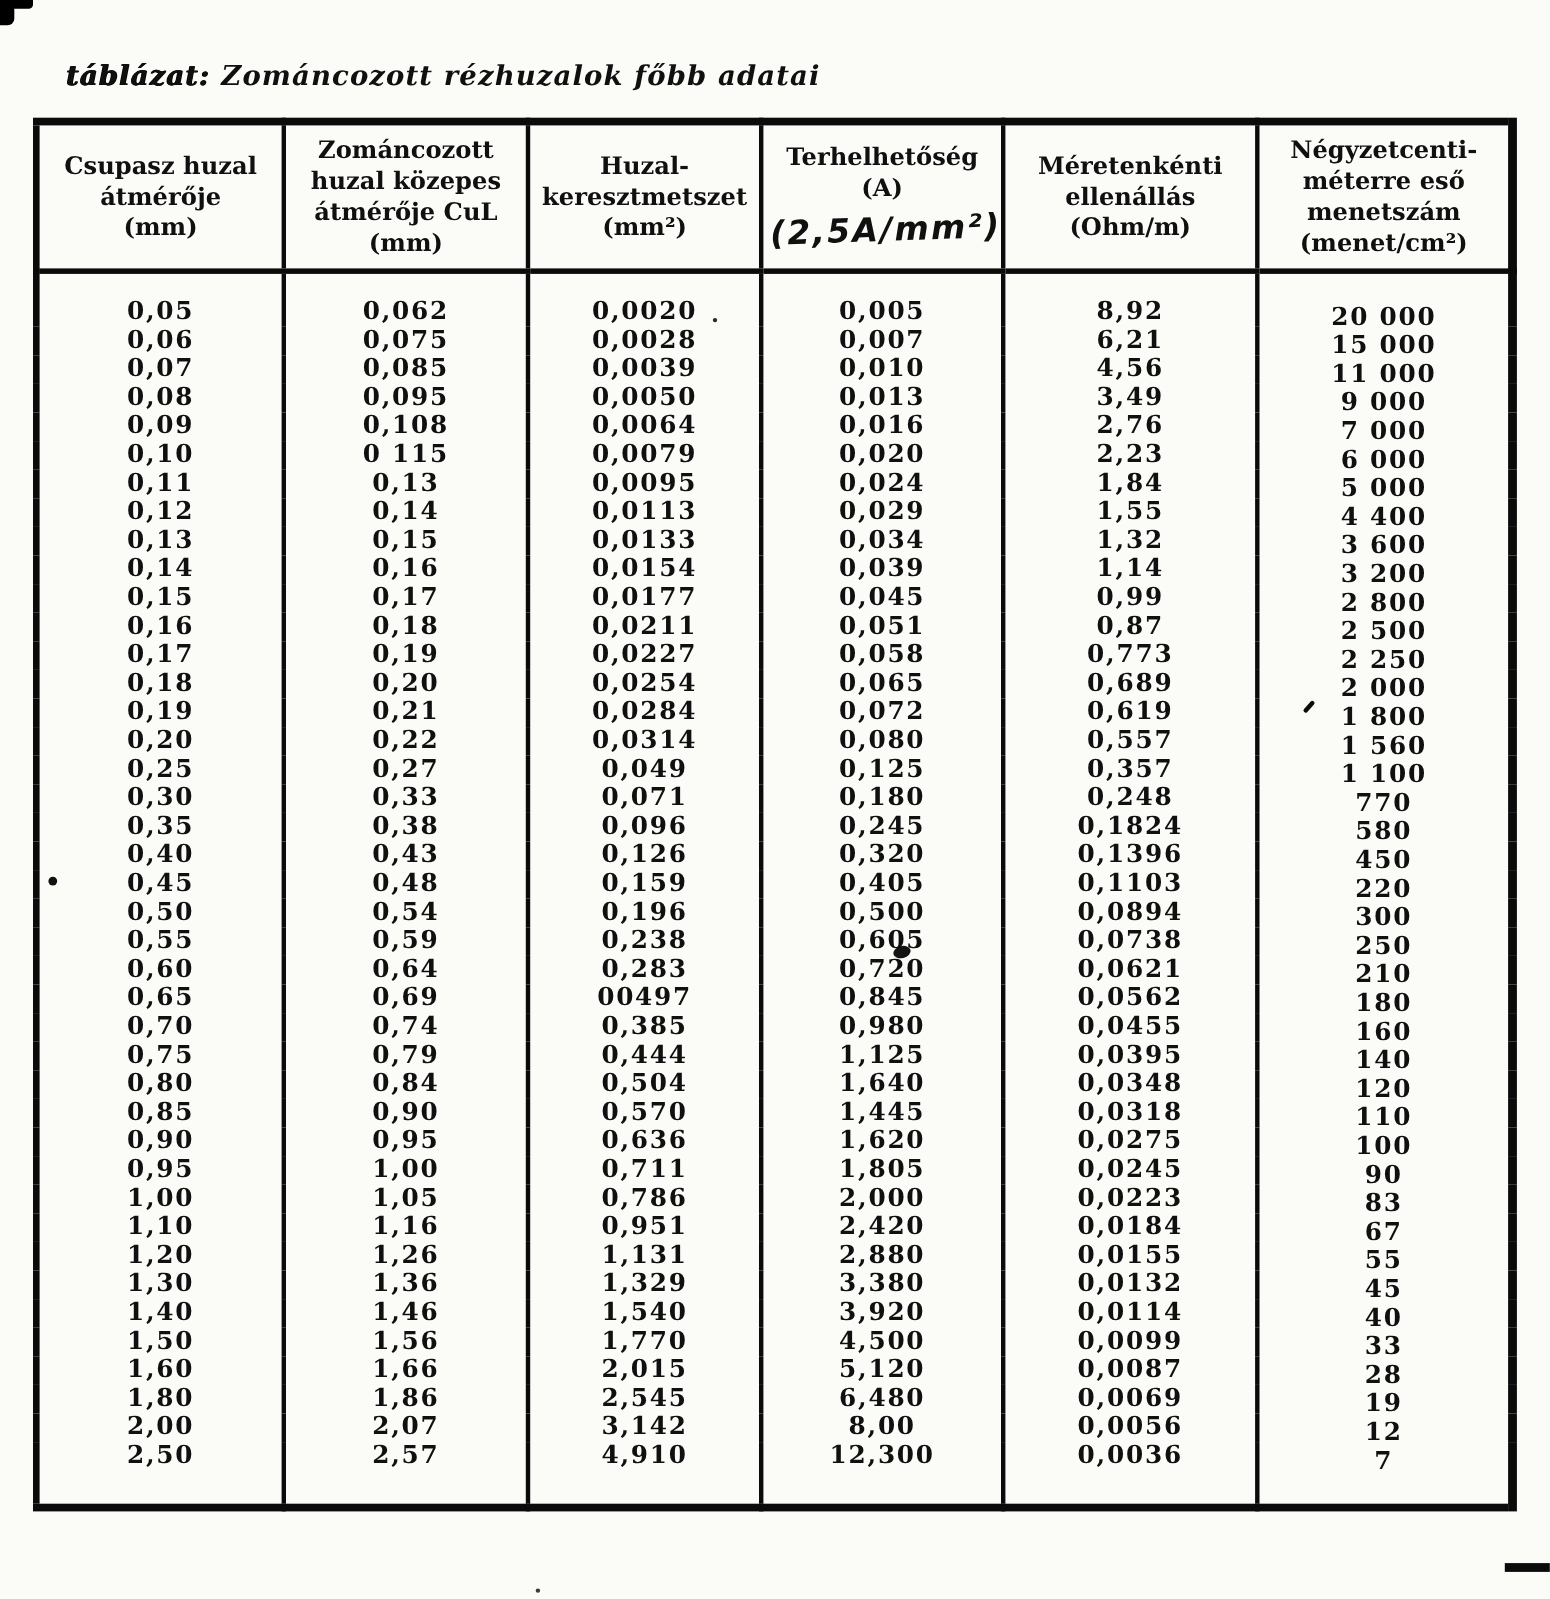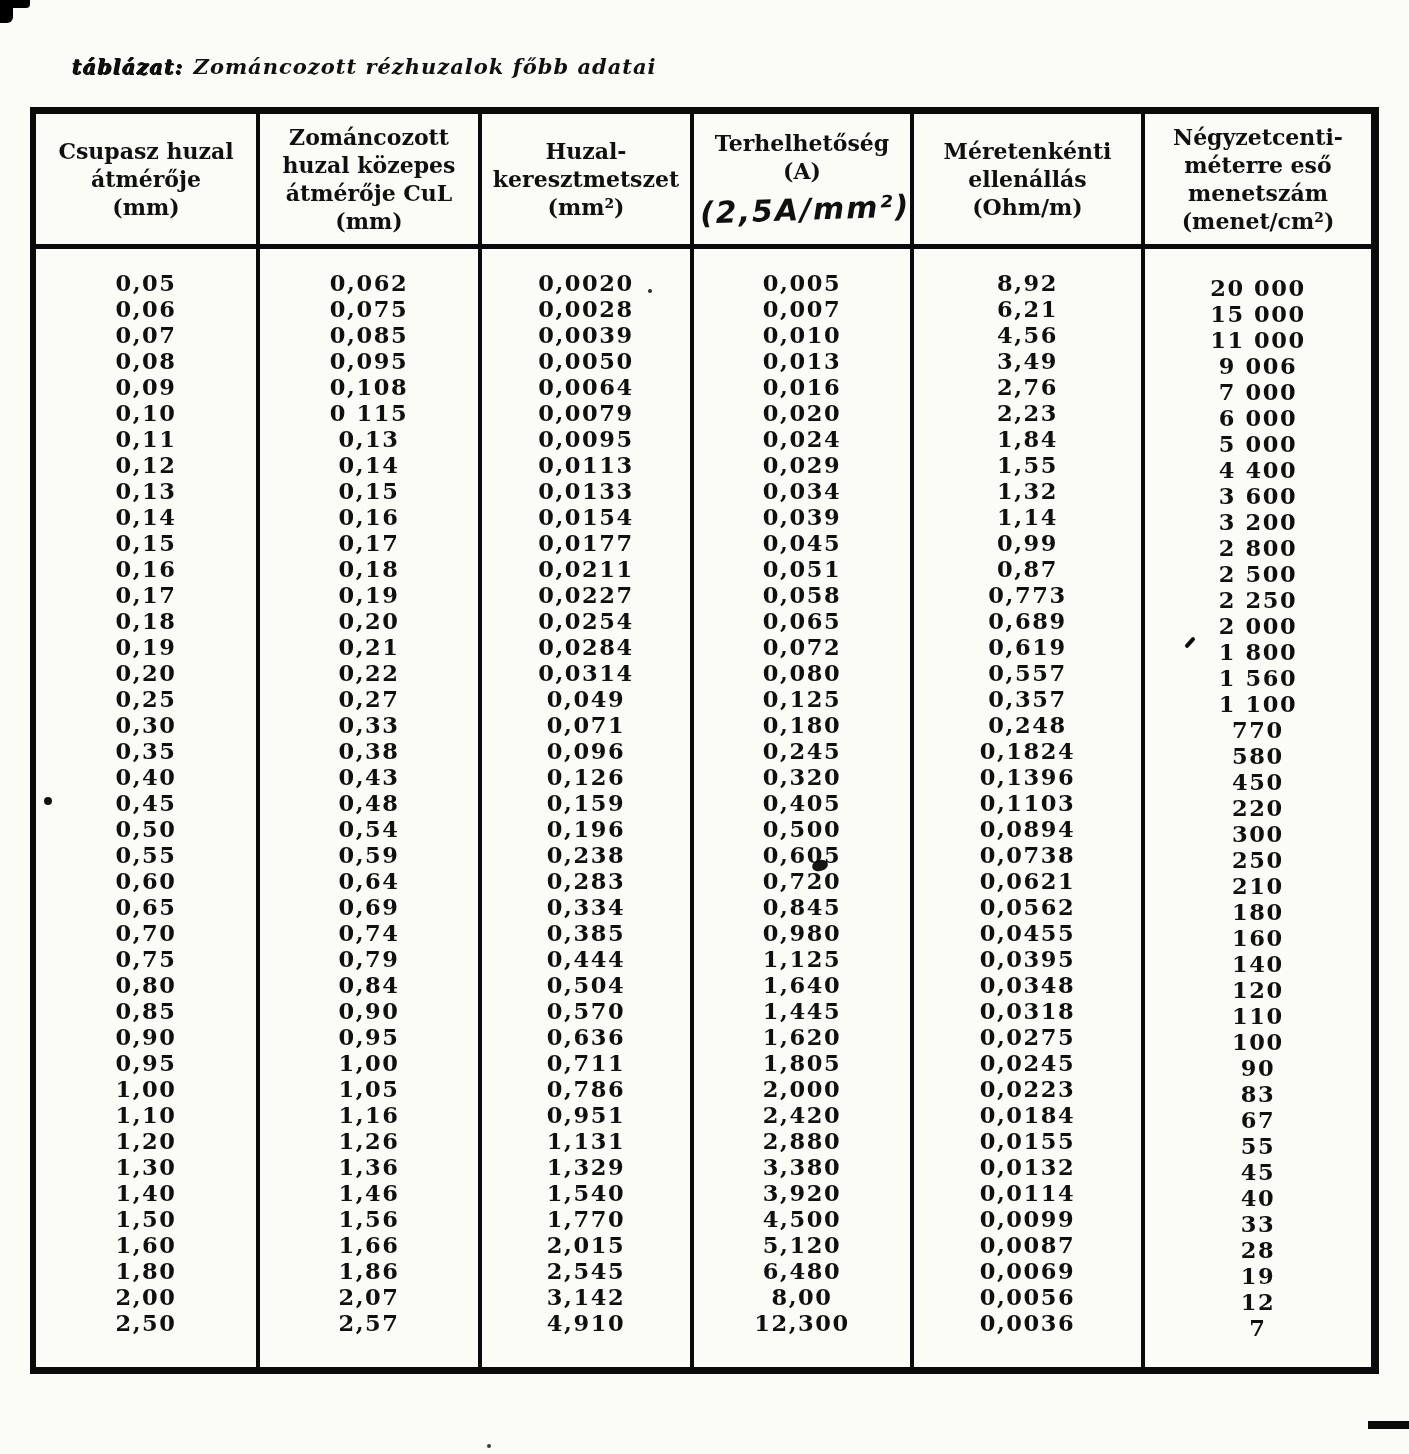--- a/index.html
+++ b/index.html
@@ -10,23 +10,23 @@
     width: 1409px;
     height: 1454px;
     background: #fbfbf8;
     font-family: "DejaVu Serif", "Liberation Serif", serif;
     color: #101010;
     overflow: hidden;
   }
 
   .page-title {
     position: absolute;
-    left: 72px;
+    left: 60px;
     top: 54px;
-    font-size: 21px;
+    font-size: 25px;
     font-style: italic;
     font-weight: 700;
     letter-spacing: 1px;
     white-space: nowrap;
   }
   .page-title .title-prefix {
     text-shadow: 0.6px 0.6px 0 #000, -0.4px 0.4px 0 #000;
     margin-right: 10px;
   }
 
@@ -176,21 +176,21 @@
             <td>0,010</td>
             <td>4,56</td>
             <td>11 000</td>
           </tr>
           <tr>
             <td>0,08</td>
             <td>0,095</td>
             <td>0,0050</td>
             <td>0,013</td>
             <td>3,49</td>
-            <td>9 006</td>
+            <td>9 000</td>
           </tr>
           <tr>
             <td>0,09</td>
             <td>0,108</td>
             <td>0,0064</td>
             <td>0,016</td>
             <td>2,76</td>
             <td>7 000</td>
           </tr>
           <tr>
@@ -341,21 +341,21 @@
             <td>0,60</td>
             <td>0,64</td>
             <td>0,283</td>
             <td>0,720</td>
             <td>0,0621</td>
             <td>210</td>
           </tr>
           <tr>
             <td>0,65</td>
             <td>0,69</td>
-            <td>0,334</td>
+            <td>00497</td>
             <td>0,845</td>
             <td>0,0562</td>
             <td>180</td>
           </tr>
           <tr>
             <td>0,70</td>
             <td>0,74</td>
             <td>0,385</td>
             <td>0,980</td>
             <td>0,0455</td>

